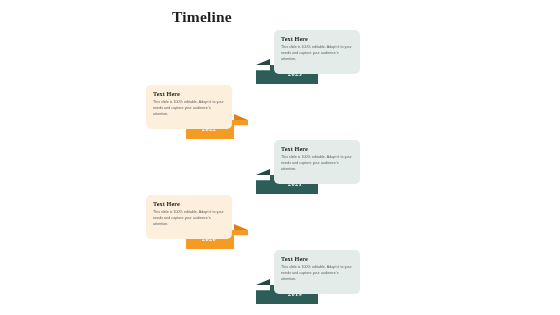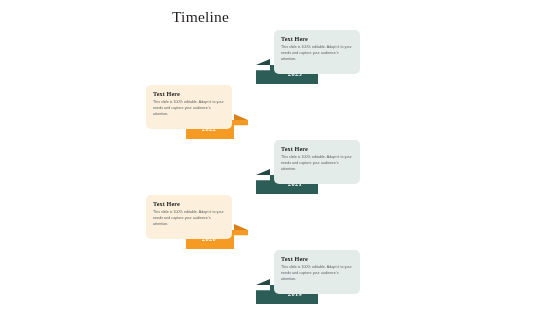--- a/index.html
+++ b/index.html
@@ -20,21 +20,21 @@
     inset: 0;
     background: #ffffff;
   }
 
   #page-title {
     position: absolute;
     left: 172px;
     top: 8px;
     font-family: "Liberation Serif", serif;
     font-size: 15.5px;
-    font-weight: 400;
+    font-weight: 700;
     color: #231f20;
     letter-spacing: 0.2px;
     white-space: nowrap;
   }
 
   #timeline {
     position: absolute;
     left: 0;
     top: 0;
     width: 560px;

